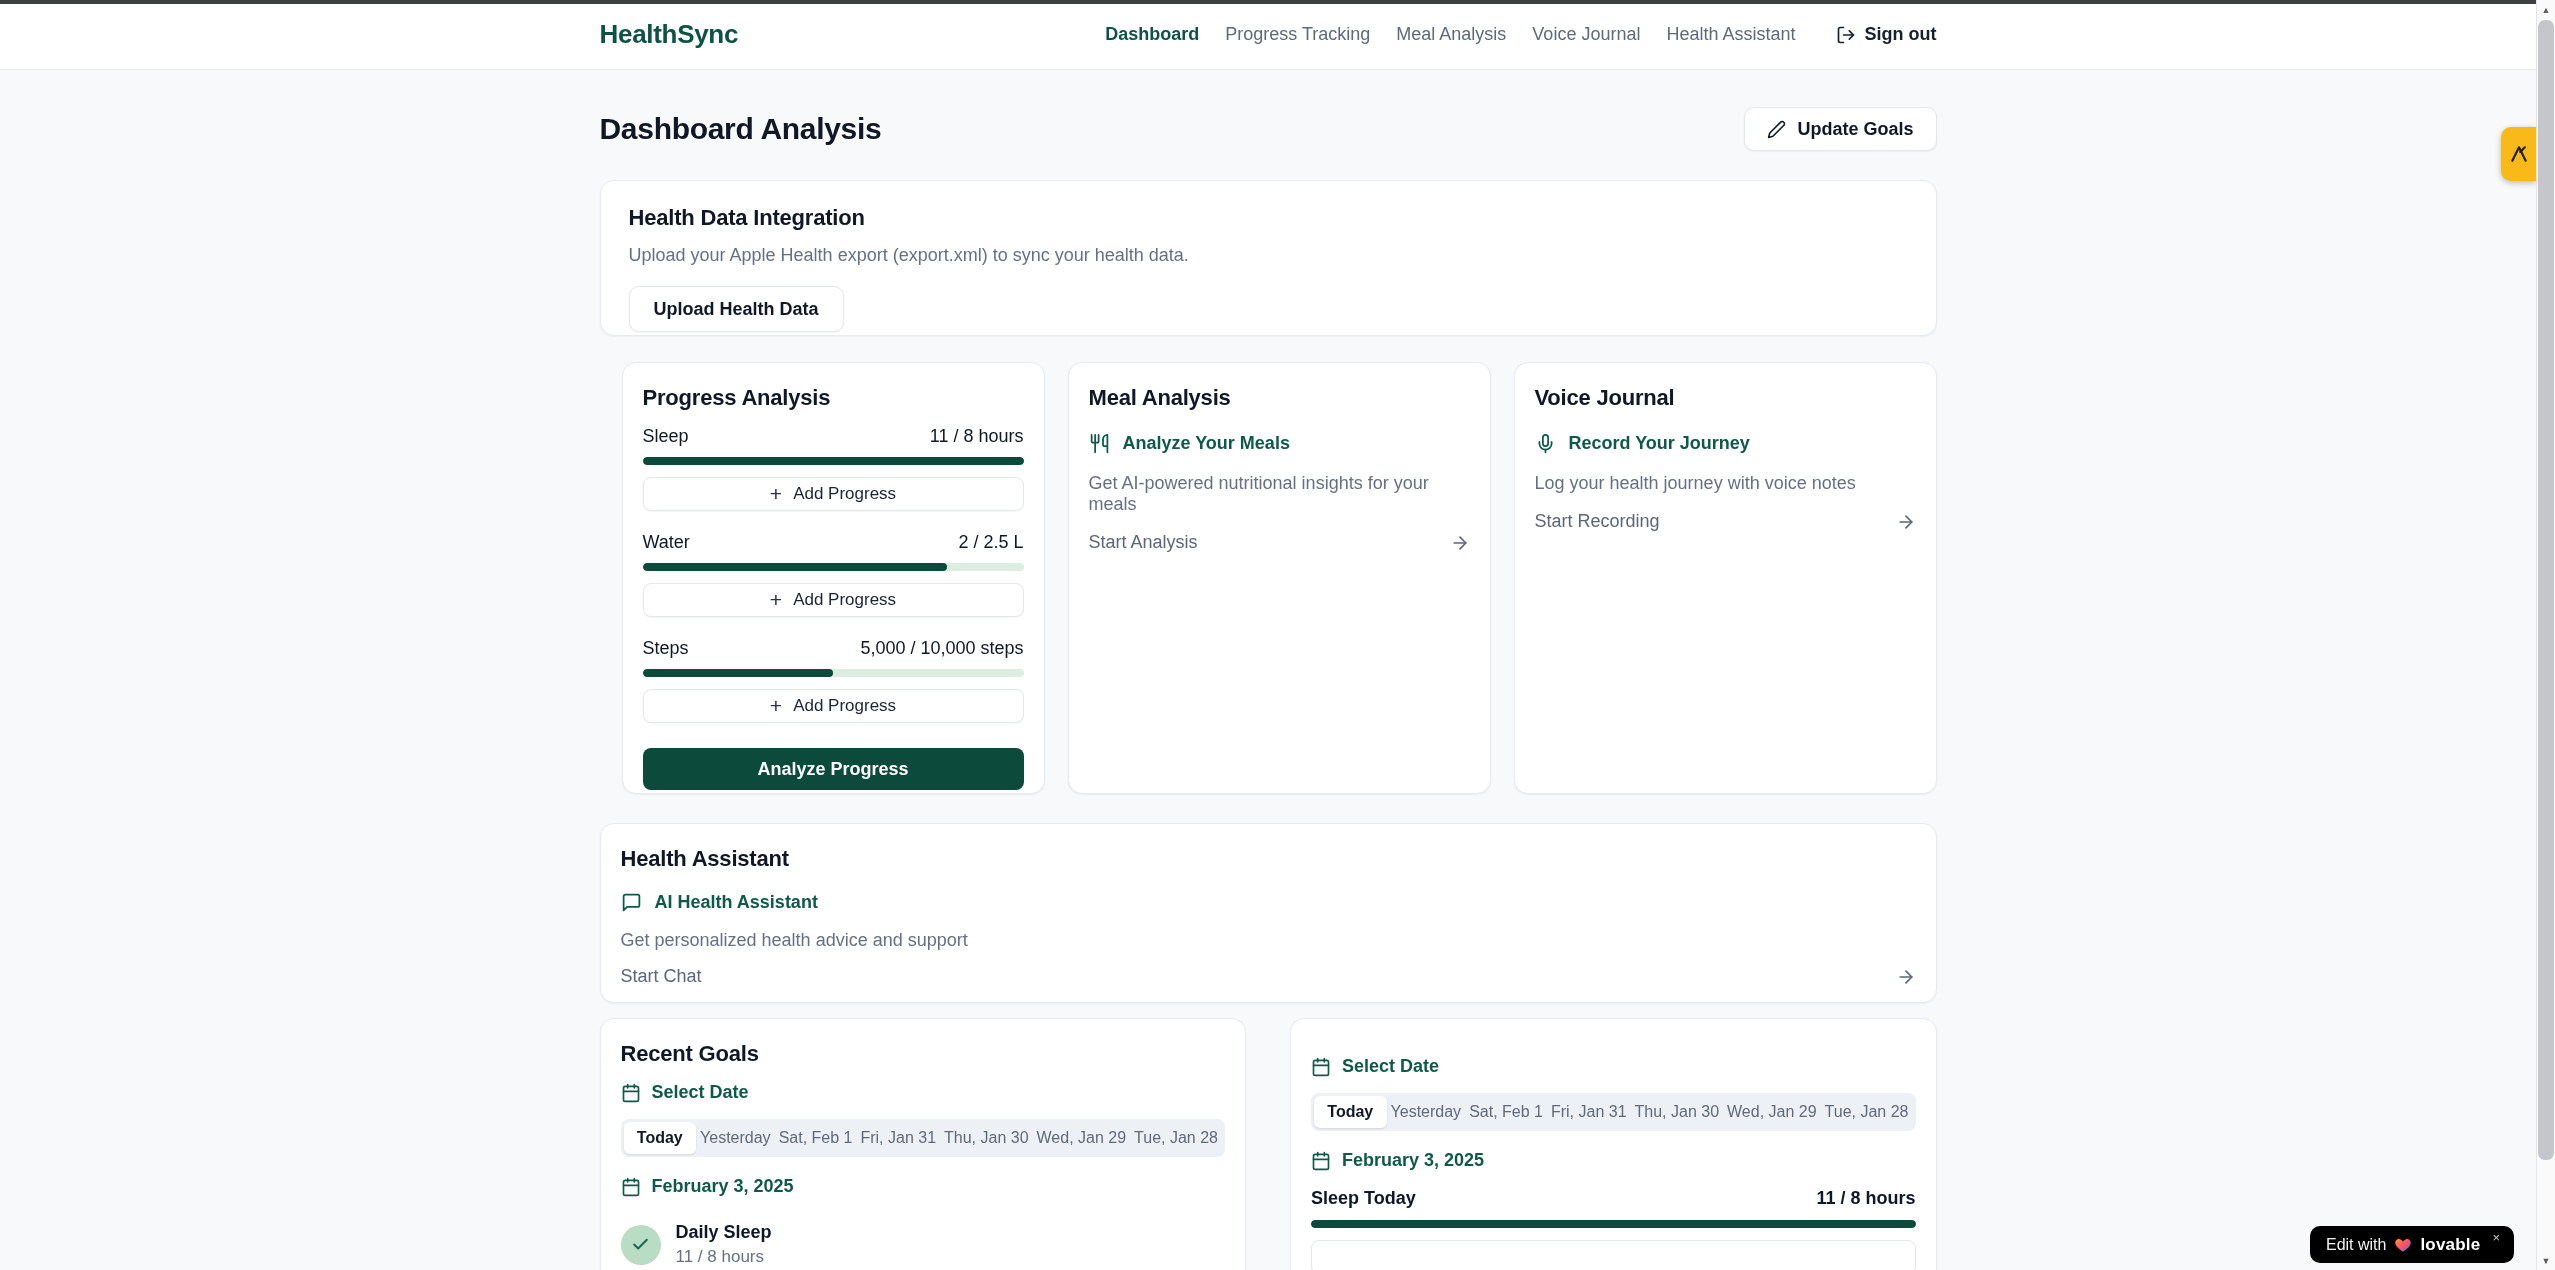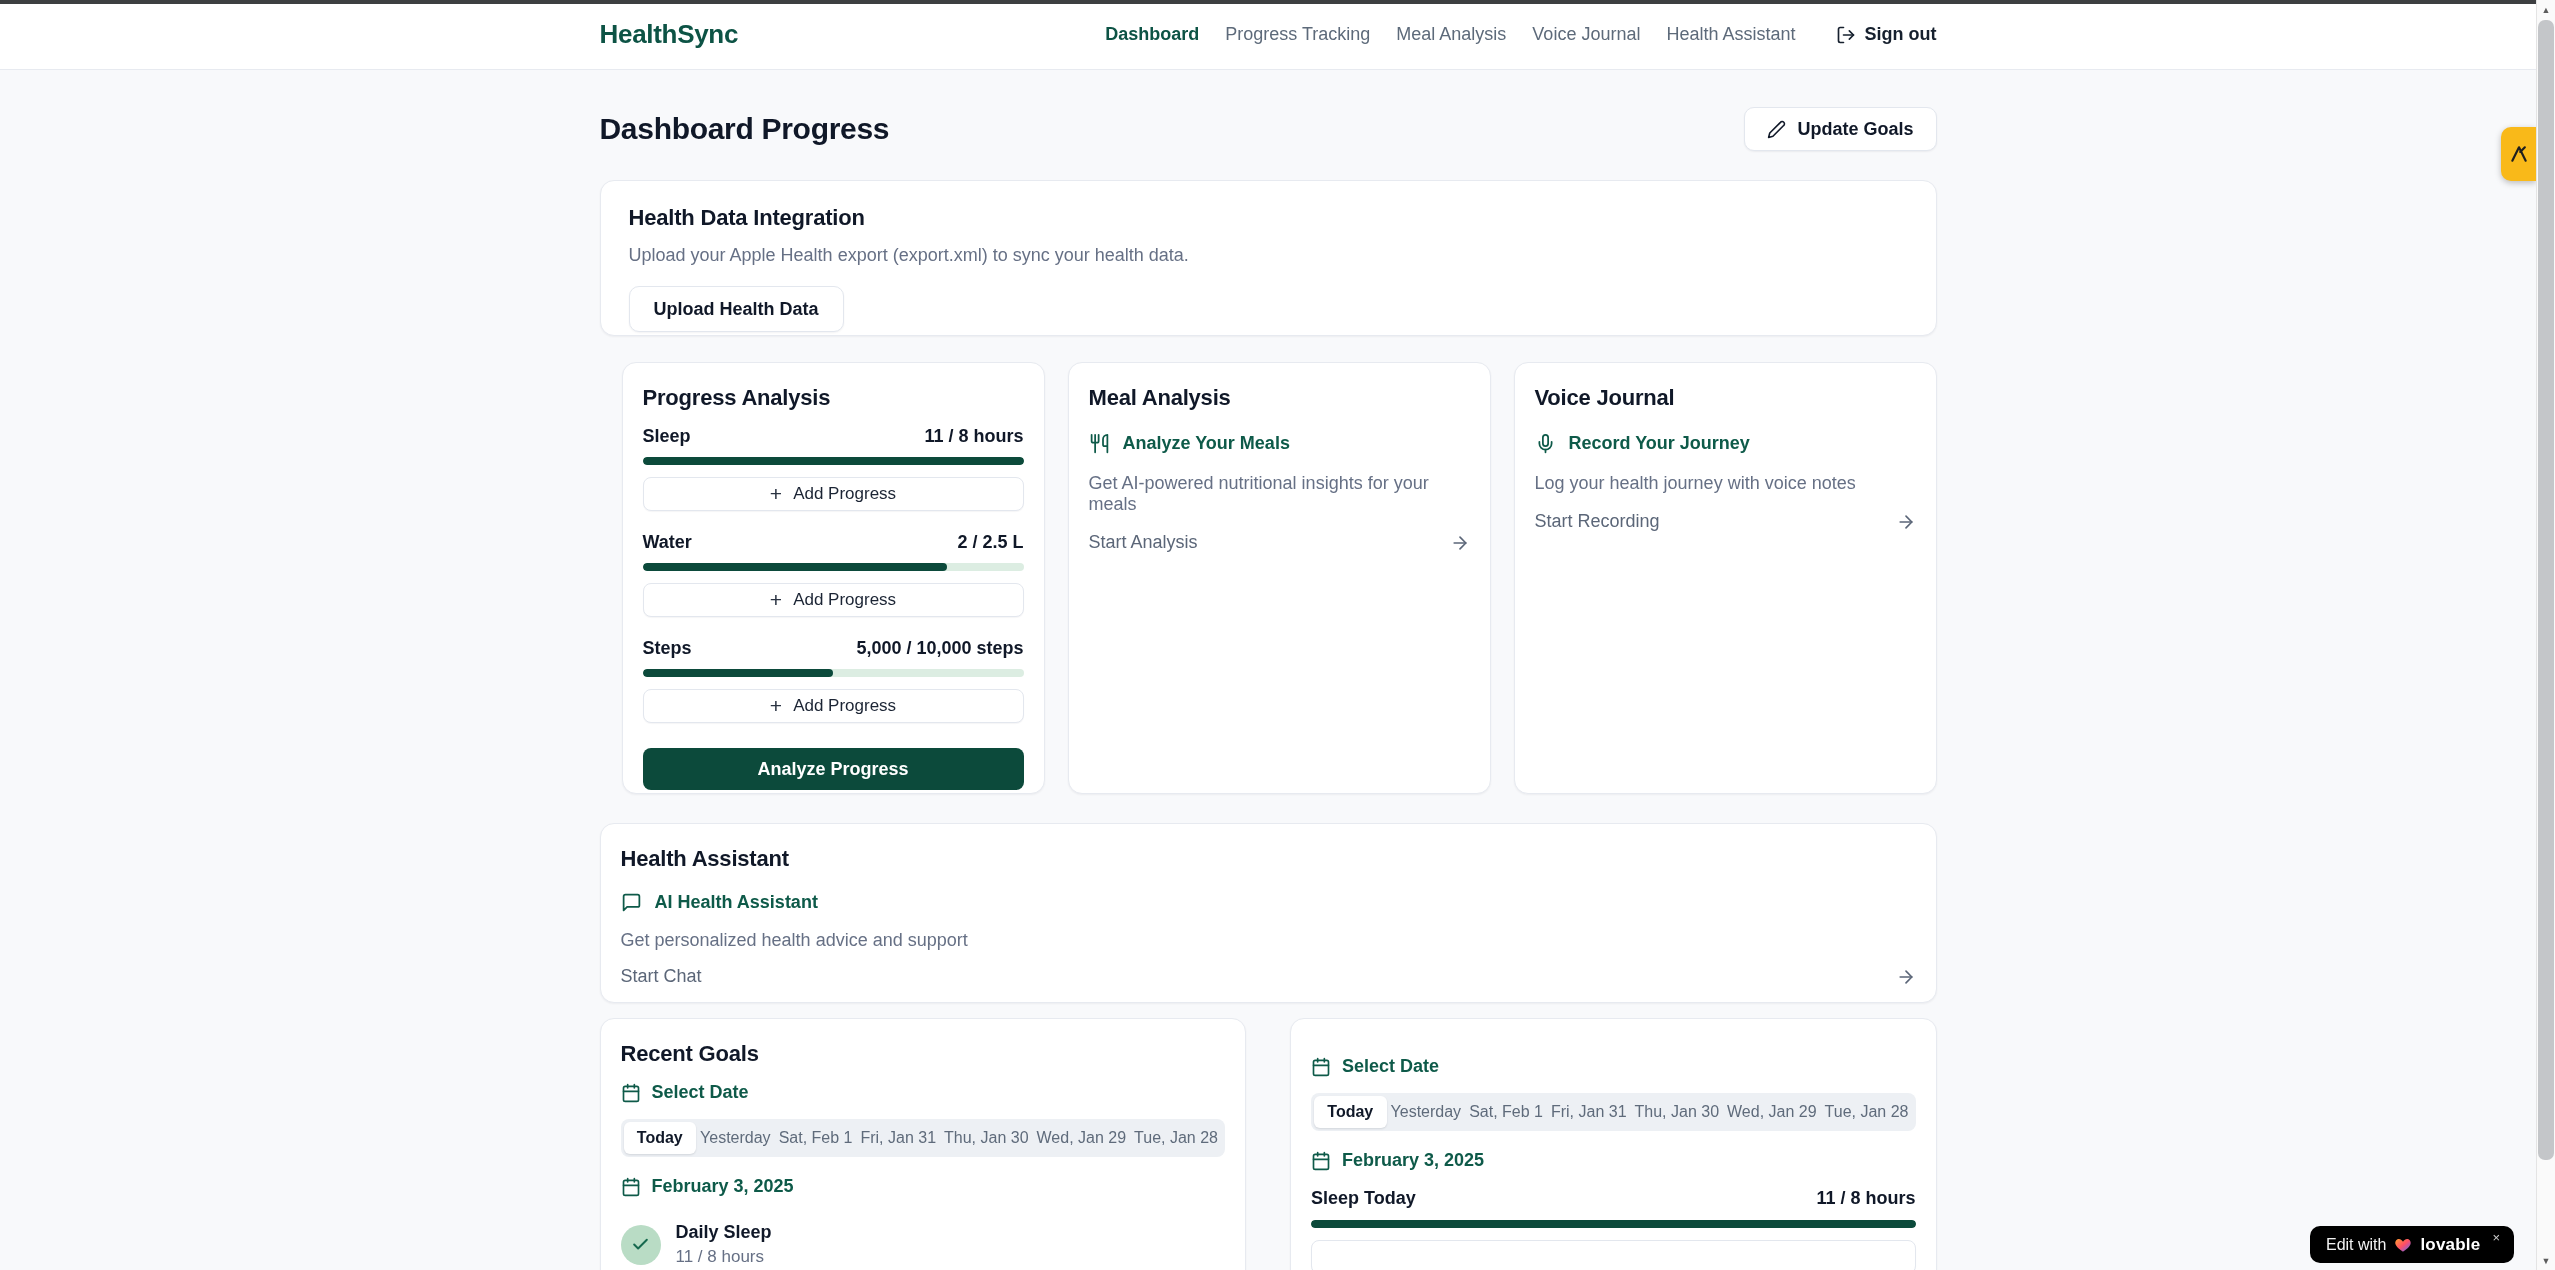--- a/index.html
+++ b/index.html
@@ -41,21 +41,21 @@
   .upload-btn { margin-top:20px; display:inline-flex; align-items:center; height:46px; padding:0 24px; background:#fff;
                 border:1px solid #e3e7ee; border-radius:10px; font-size:18px; font-weight:600; color:#101828;
                 box-shadow:0 1px 2px rgba(16,24,40,.05); cursor:pointer; font-family:inherit; }
 
   .row3 { margin-top:26px; display:grid; grid-template-columns:repeat(3,1fr); gap:23px;padding-left:22px; }
   .row3 > .card { height:432px; padding:22px 20px; }
 
   
   .metric { margin-top:21px; }
   .metric:first-of-type { margin-top:15px; }
-  .m-head { display:flex; justify-content:space-between; align-items:flex-end; font-size:18px; font-weight:700; color:#101828; }
+  .m-head { display:flex; justify-content:space-between; align-items:flex-end; font-size:18px; font-weight:400; color:#101828; }
   .m-bar { margin-top:10px; height:8px; border-radius:99px; background:#dcede2; overflow:hidden; }
   .m-fill { height:100%; border-radius:99px; background:#0c4a3b; }
   .add-btn { margin-top:12px; width:100%; height:34px; display:flex; align-items:center; justify-content:center; gap:11px;
              background:#fff; border:1px solid #e3e7ee; border-radius:8px; font-size:17px; font-weight:500; color:#1b2434;
              box-shadow:0 1px 1px rgba(16,24,40,.04); cursor:pointer; font-family:inherit; }
   .plus { font-size:21px; font-weight:400; color:#2a3342; line-height:1; margin-top:-2px; }
   .analyze-btn { margin-top:25px; width:100%; height:42px; background:#0c4a3b; color:#fff; border:none; border-radius:8px;
                  font-size:18px; font-weight:600; cursor:pointer; font-family:inherit; }
 
   
@@ -142,21 +142,21 @@
             </span>
             <span>Sign out</span>
           </button>
         </nav>
       </div>
     </header>
 
     <main class="container">
 
       <div class="title-row">
-        <h1 class="page-title">Dashboard Progress</h1>
+        <h1 class="page-title">Dashboard Analysis</h1>
         <button class="btn-outline">
           <span style="display:flex;">
             <svg viewBox="0 0 24 24" fill="none" stroke="#101828" stroke-width="2" stroke-linecap="round" stroke-linejoin="round">
               <path d="M17 3a2.85 2.83 0 1 1 4 4L7.5 20.5 2 22l1.5-5.5Z"></path>
             </svg>
           </span>
           <span>Update Goals</span>
         </button>
       </div>
 

